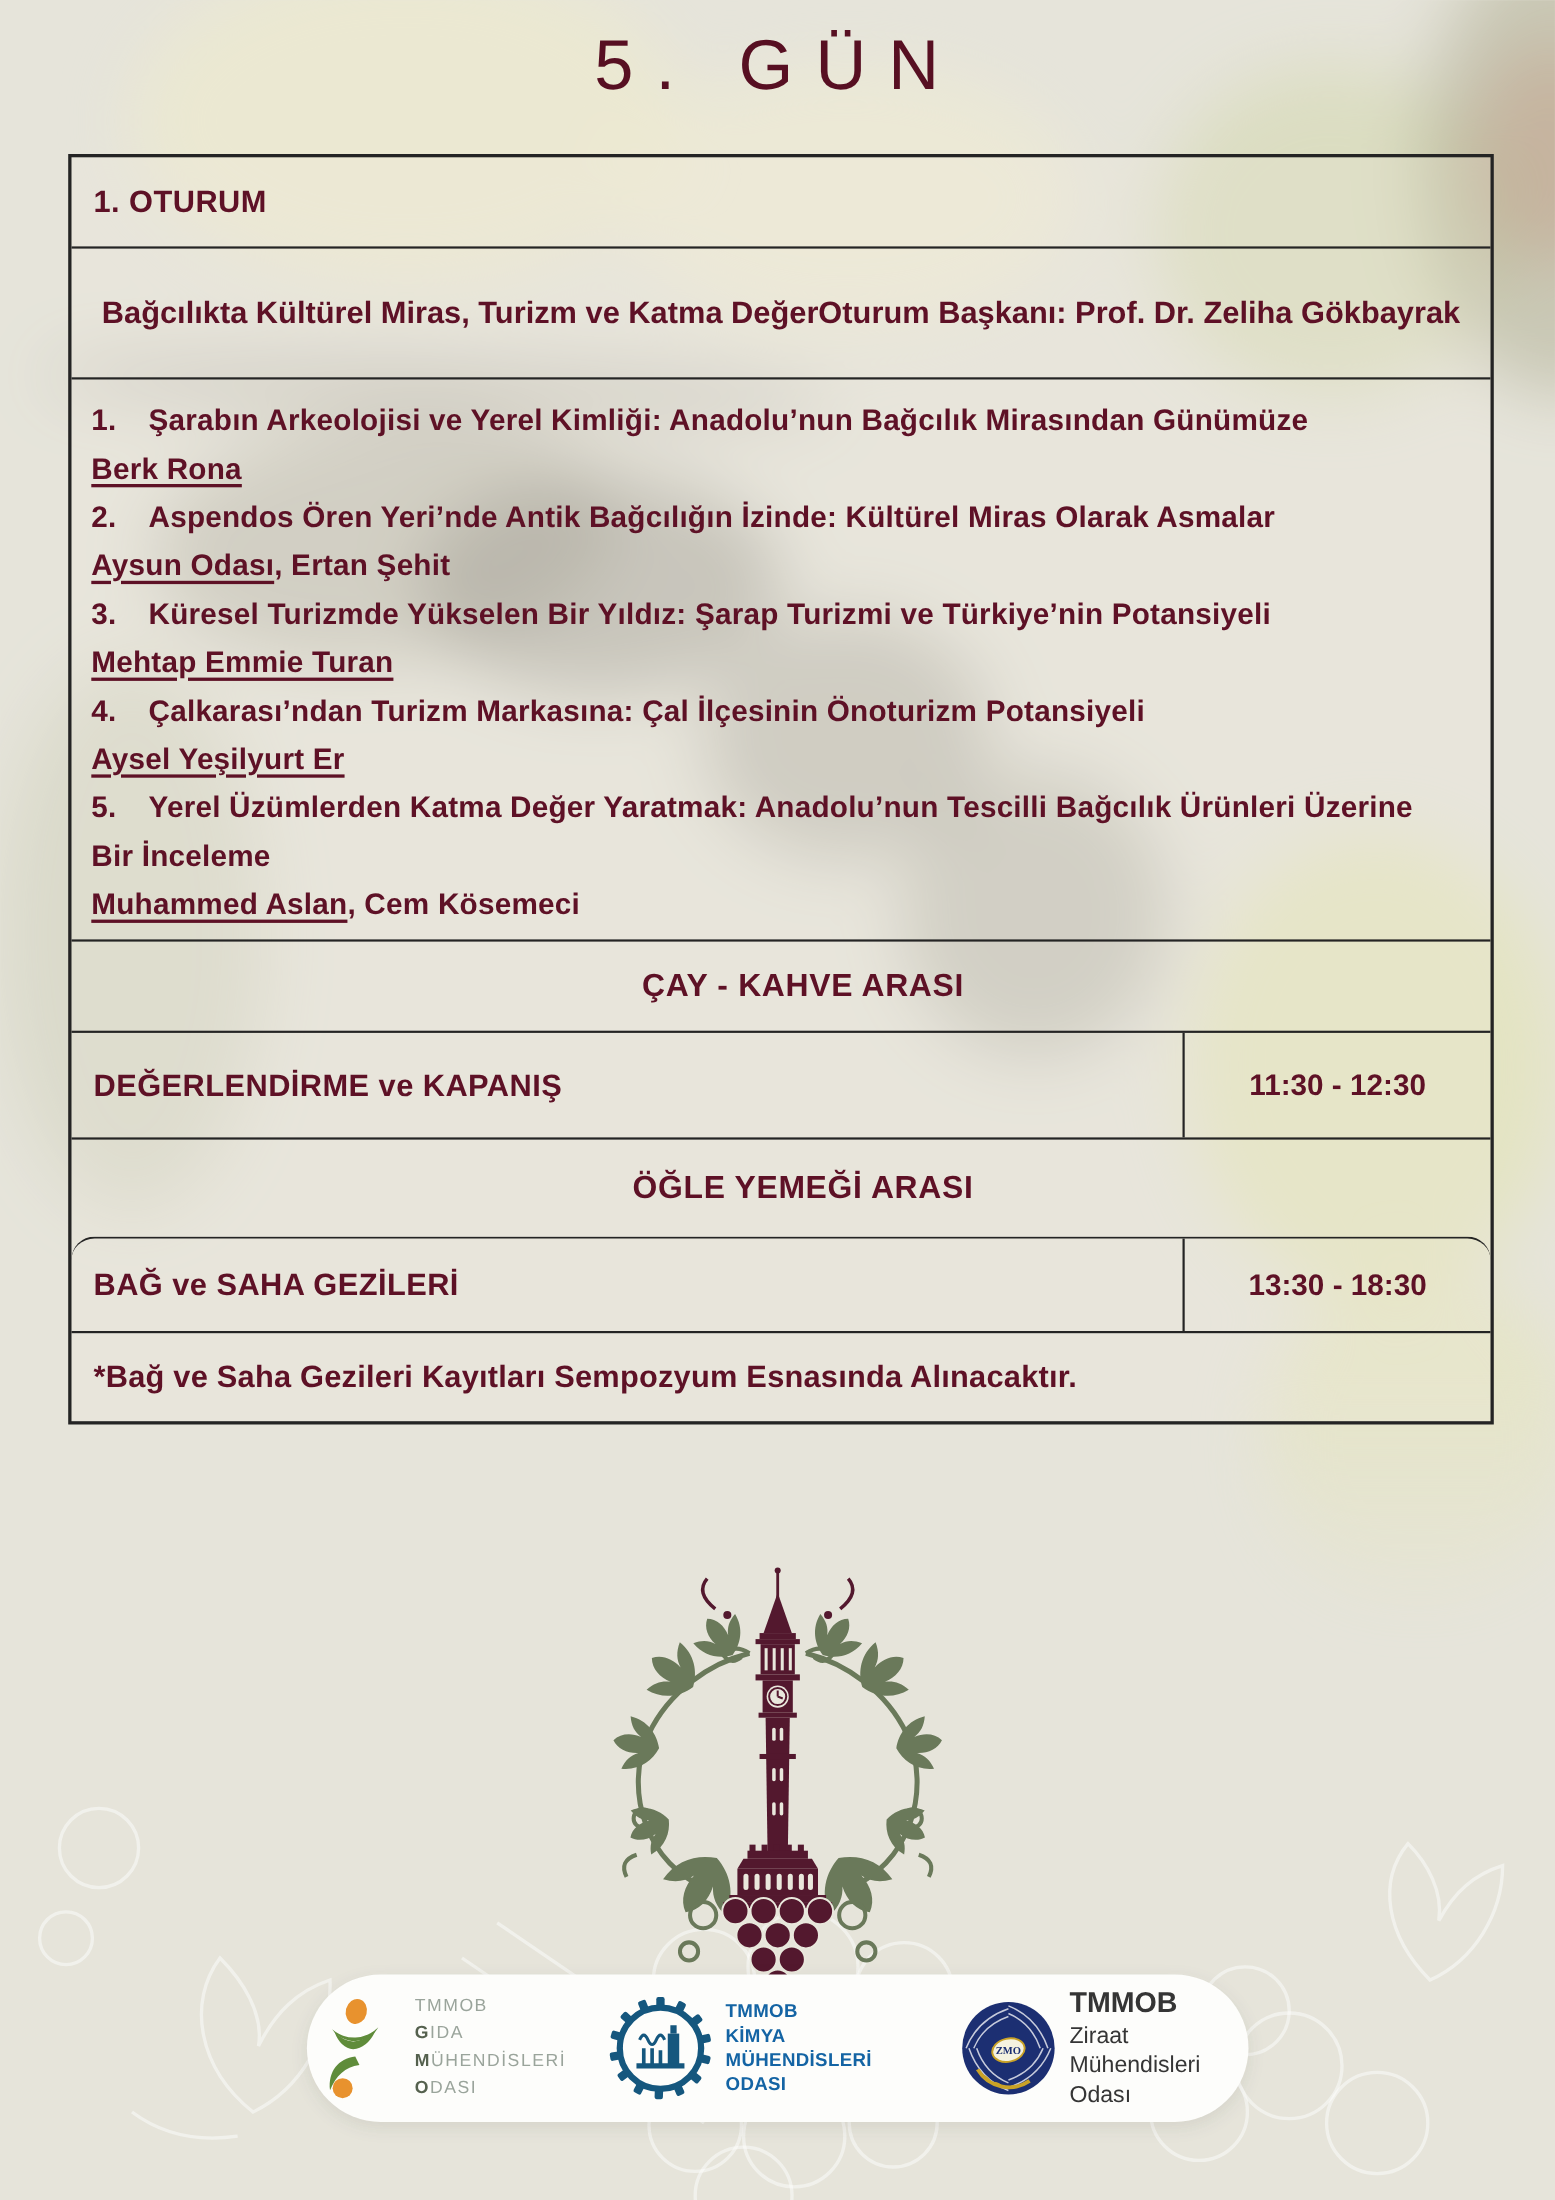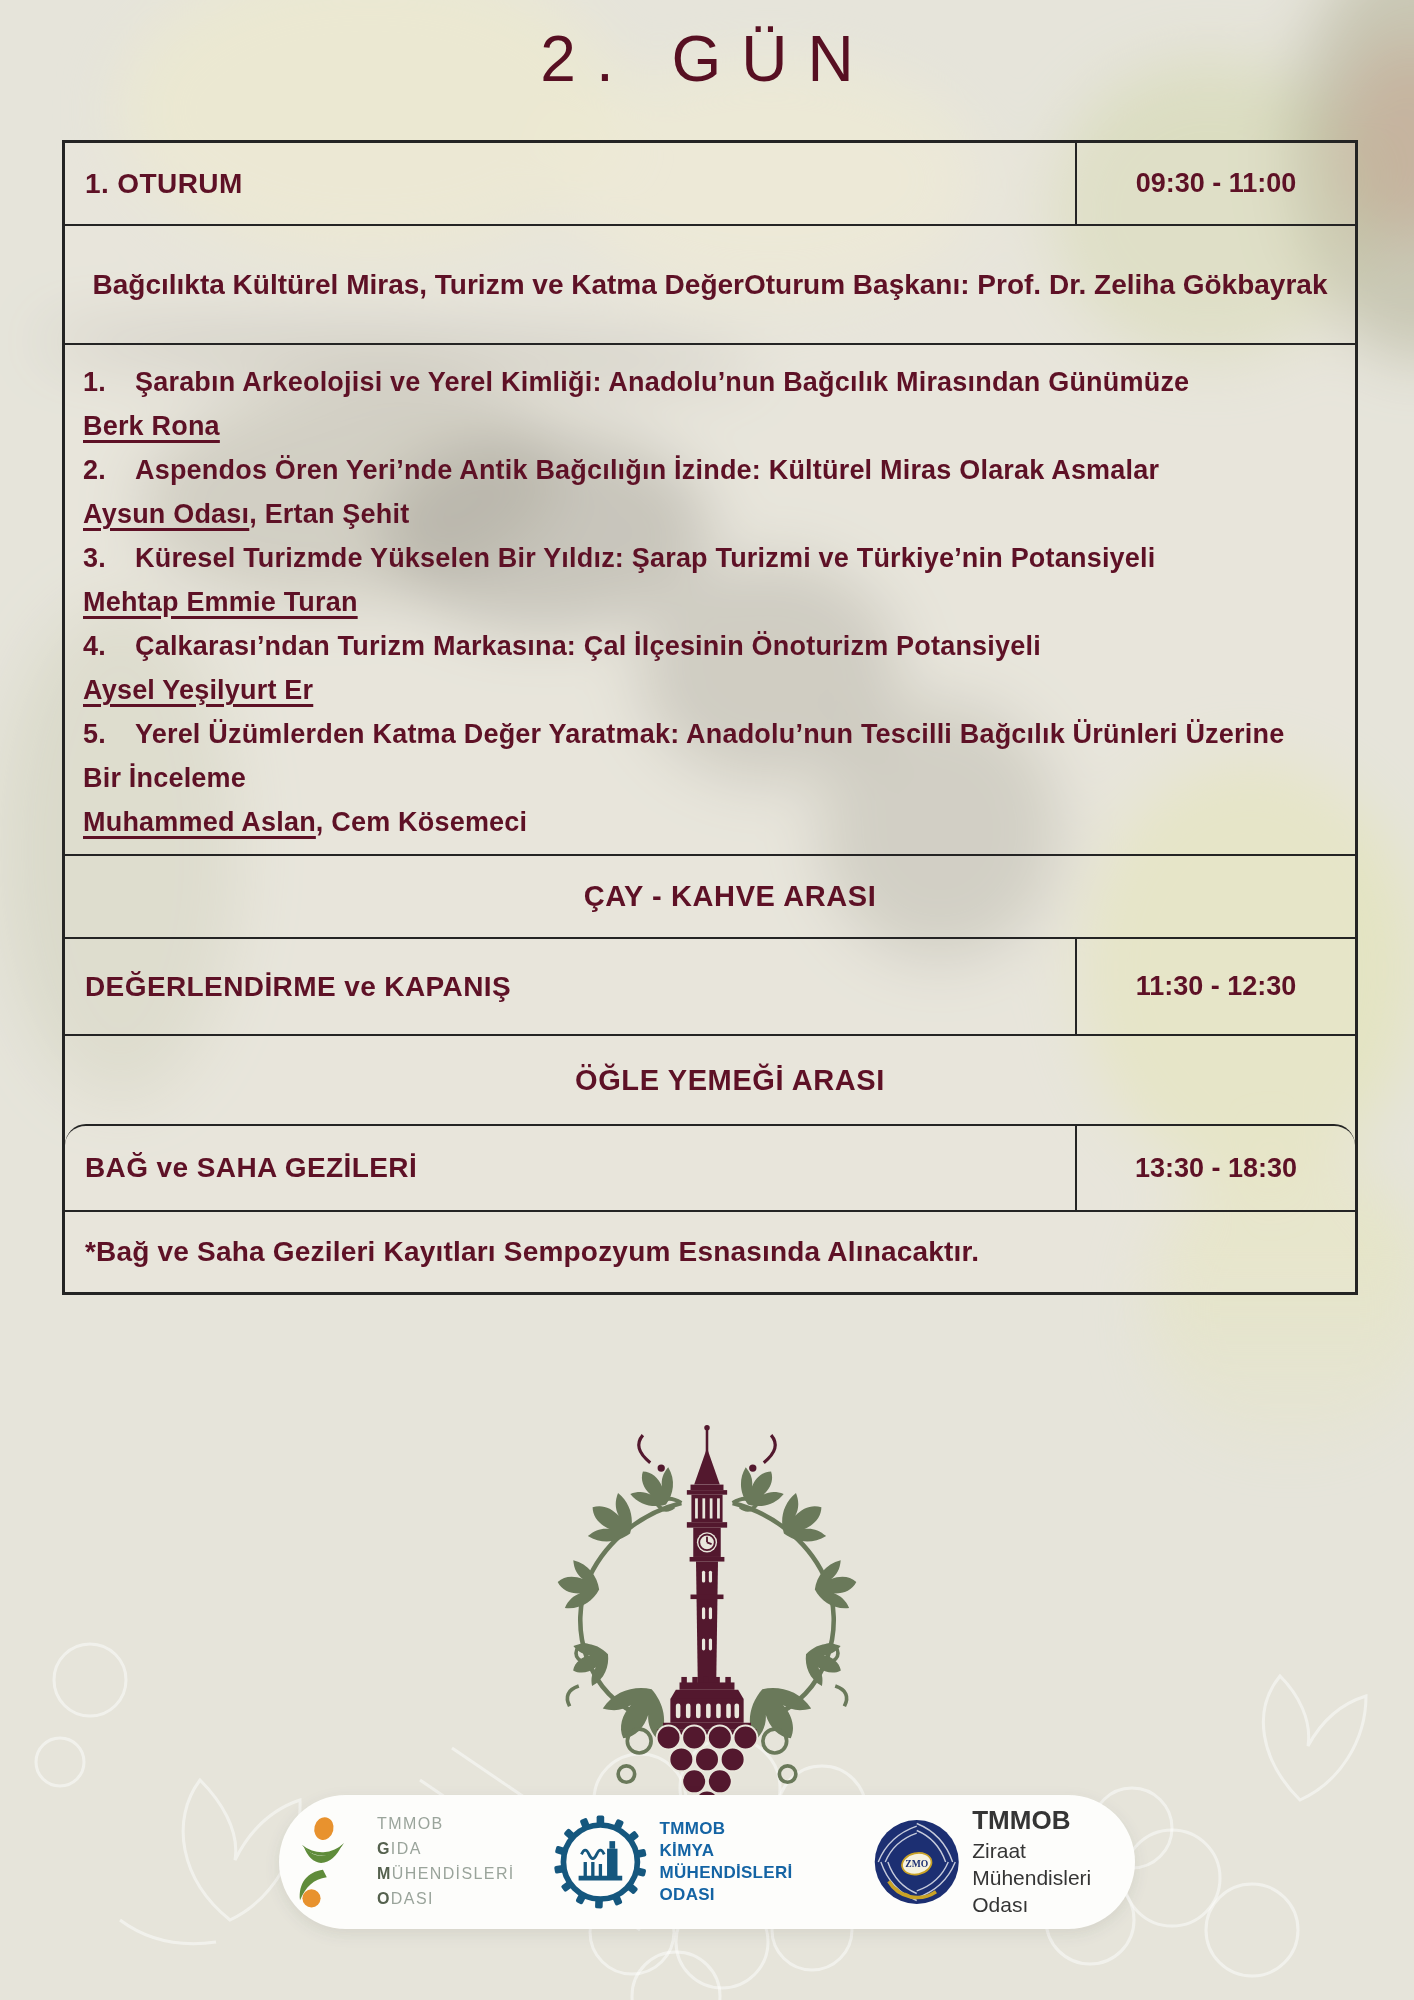--- a/index.html
+++ b/index.html
@@ -114,27 +114,26 @@
         <circle cx="60" cy="262" r="24"></circle>
       <circle cx="1090" cy="420" r="44"></circle>
         <circle cx="1172" cy="378" r="48"></circle>
         <circle cx="1252" cy="430" r="46"></circle>
         <circle cx="1132" cy="328" r="40"></circle>
       <path d="M1300 300 C1260 260 1252 210 1280 176 C1298 194 1312 220 1308 246 C1322 220 1340 204 1366 196 C1366 240 1340 282 1300 300 Z"></path>
       <path d="M120 420 q40 30 96 22"></path>
     </g>
   </svg>
 
-  <h1 class="title">2. GÜN</h1>
+  <h1 class="title">5. GÜN</h1>
 
   <div class="schedule">
 
     <div class="row r-session">
       <div class="cell-l">1. OTURUM</div>
-      <div class="cell-t">09:30 - 11:00</div>
     </div>
 
     <div class="row r-info">
       <p>Bağcılıkta Kültürel Miras, Turizm ve Katma Değer</p>
       <p>Oturum Başkanı: Prof. Dr. Zeliha Gökbayrak</p>
     </div>
 
     <div class="row r-list">
 
         <p class="pres-line"><span class="num">1.</span><span>Şarabın Arkeolojisi ve Yerel Kimliği: Anadolu’nun Bağcılık Mirasından Günümüze</span></p>

